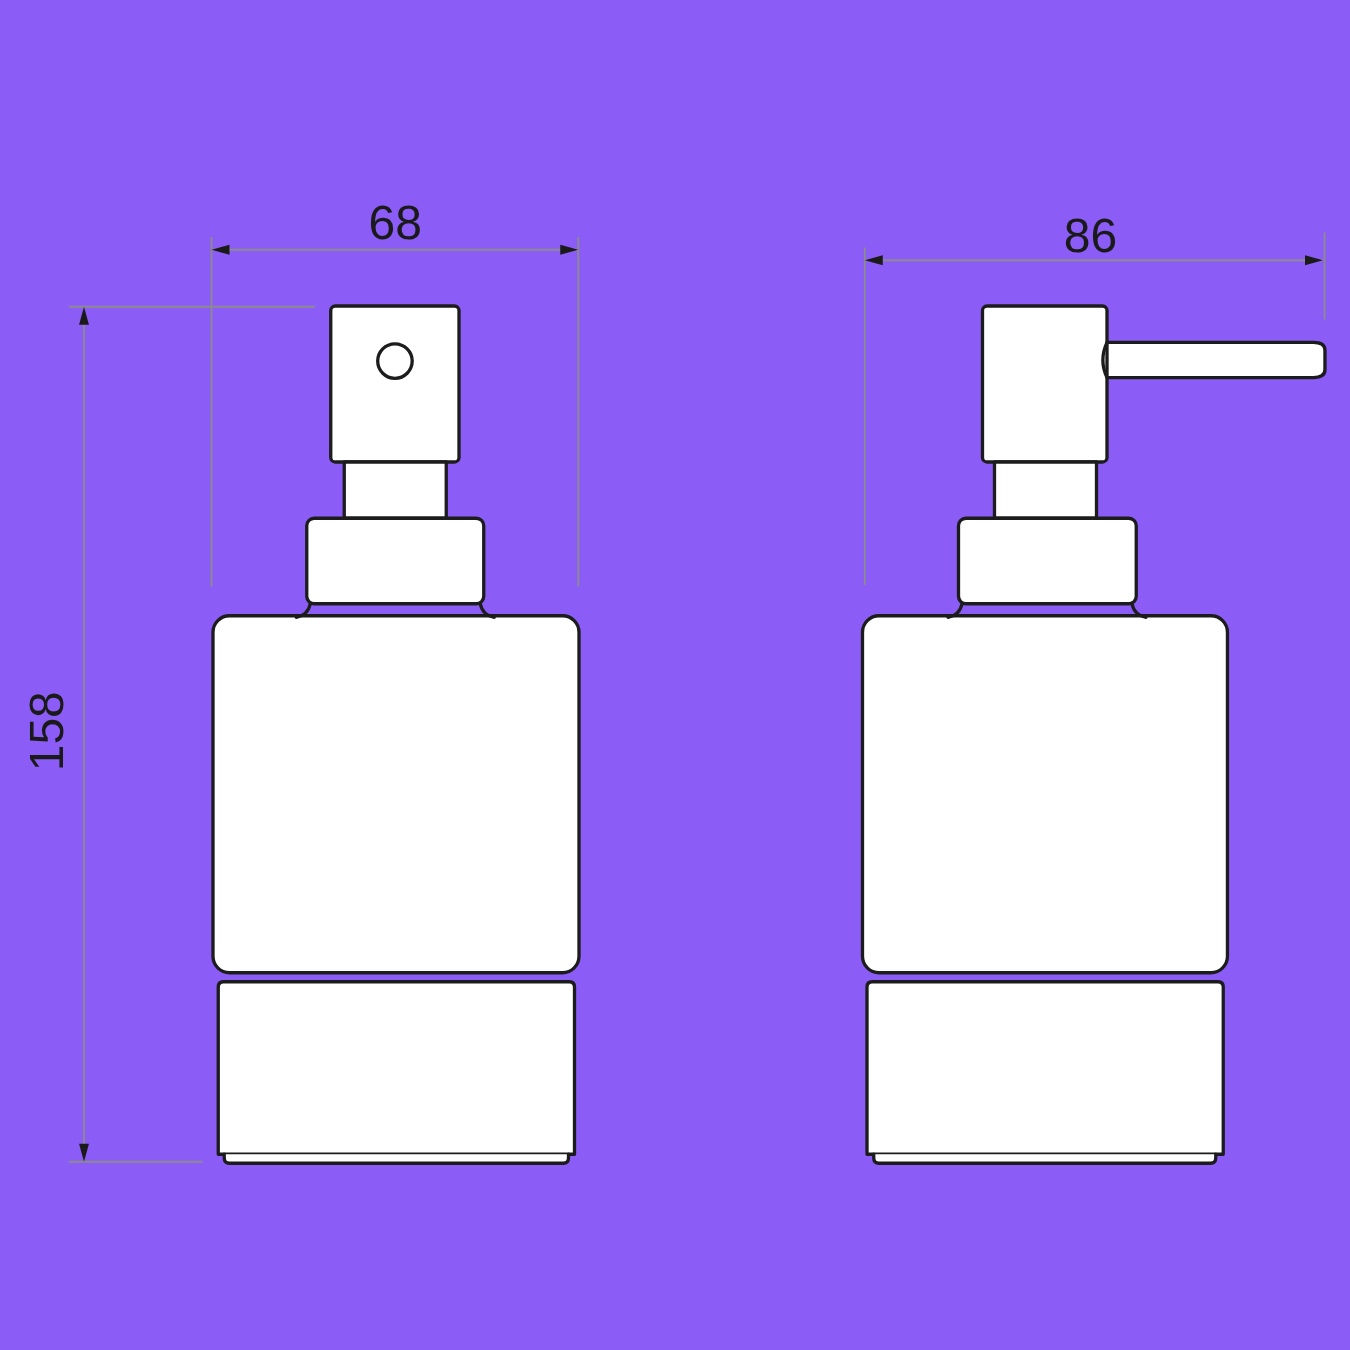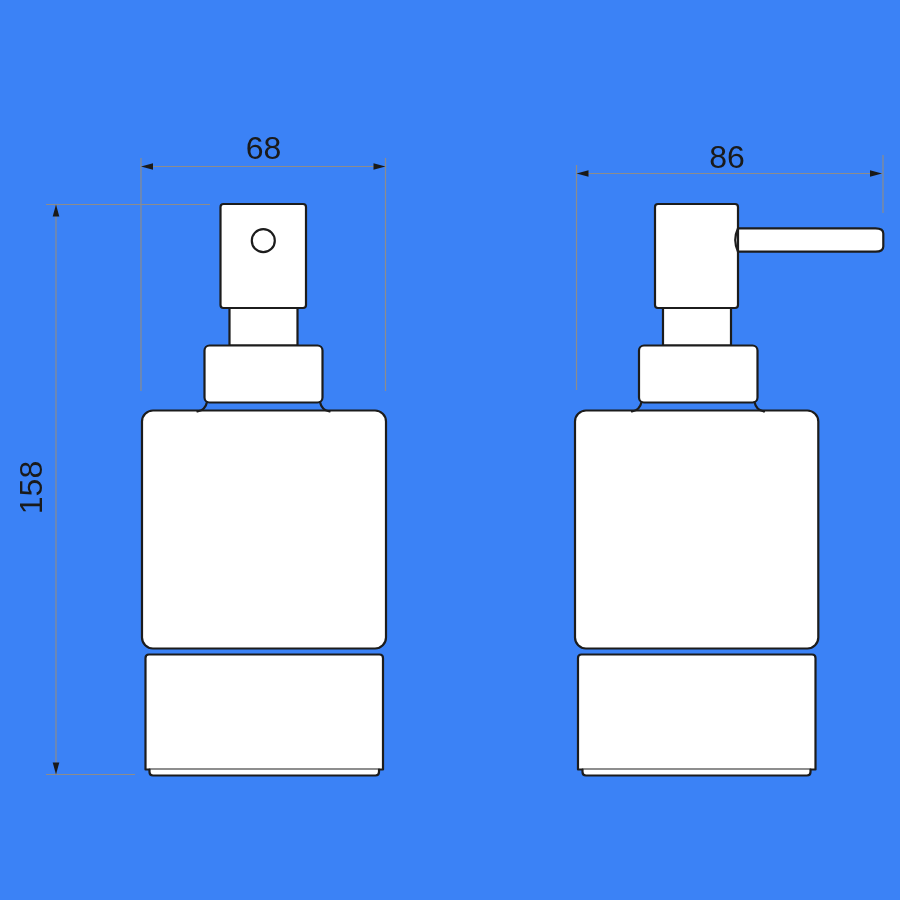--- a/index.html
+++ b/index.html
@@ -8,21 +8,21 @@
     background: #ffffff;
     width: 900px;
     height: 900px;
     overflow: hidden;
     font-family: "Liberation Sans", sans-serif;
   }
   .canvas-wrap {
     width: 900px;
     height: 900px;
     position: relative;
-    background: #3b82f6;
+    background: #8b5cf6;
   }
   svg { display: block; }
   
   .obj {
     fill: #ffffff;
     stroke: #1c1c1c;
     stroke-width: 2.2;
     stroke-linejoin: round;
     stroke-linecap: round;
   }

